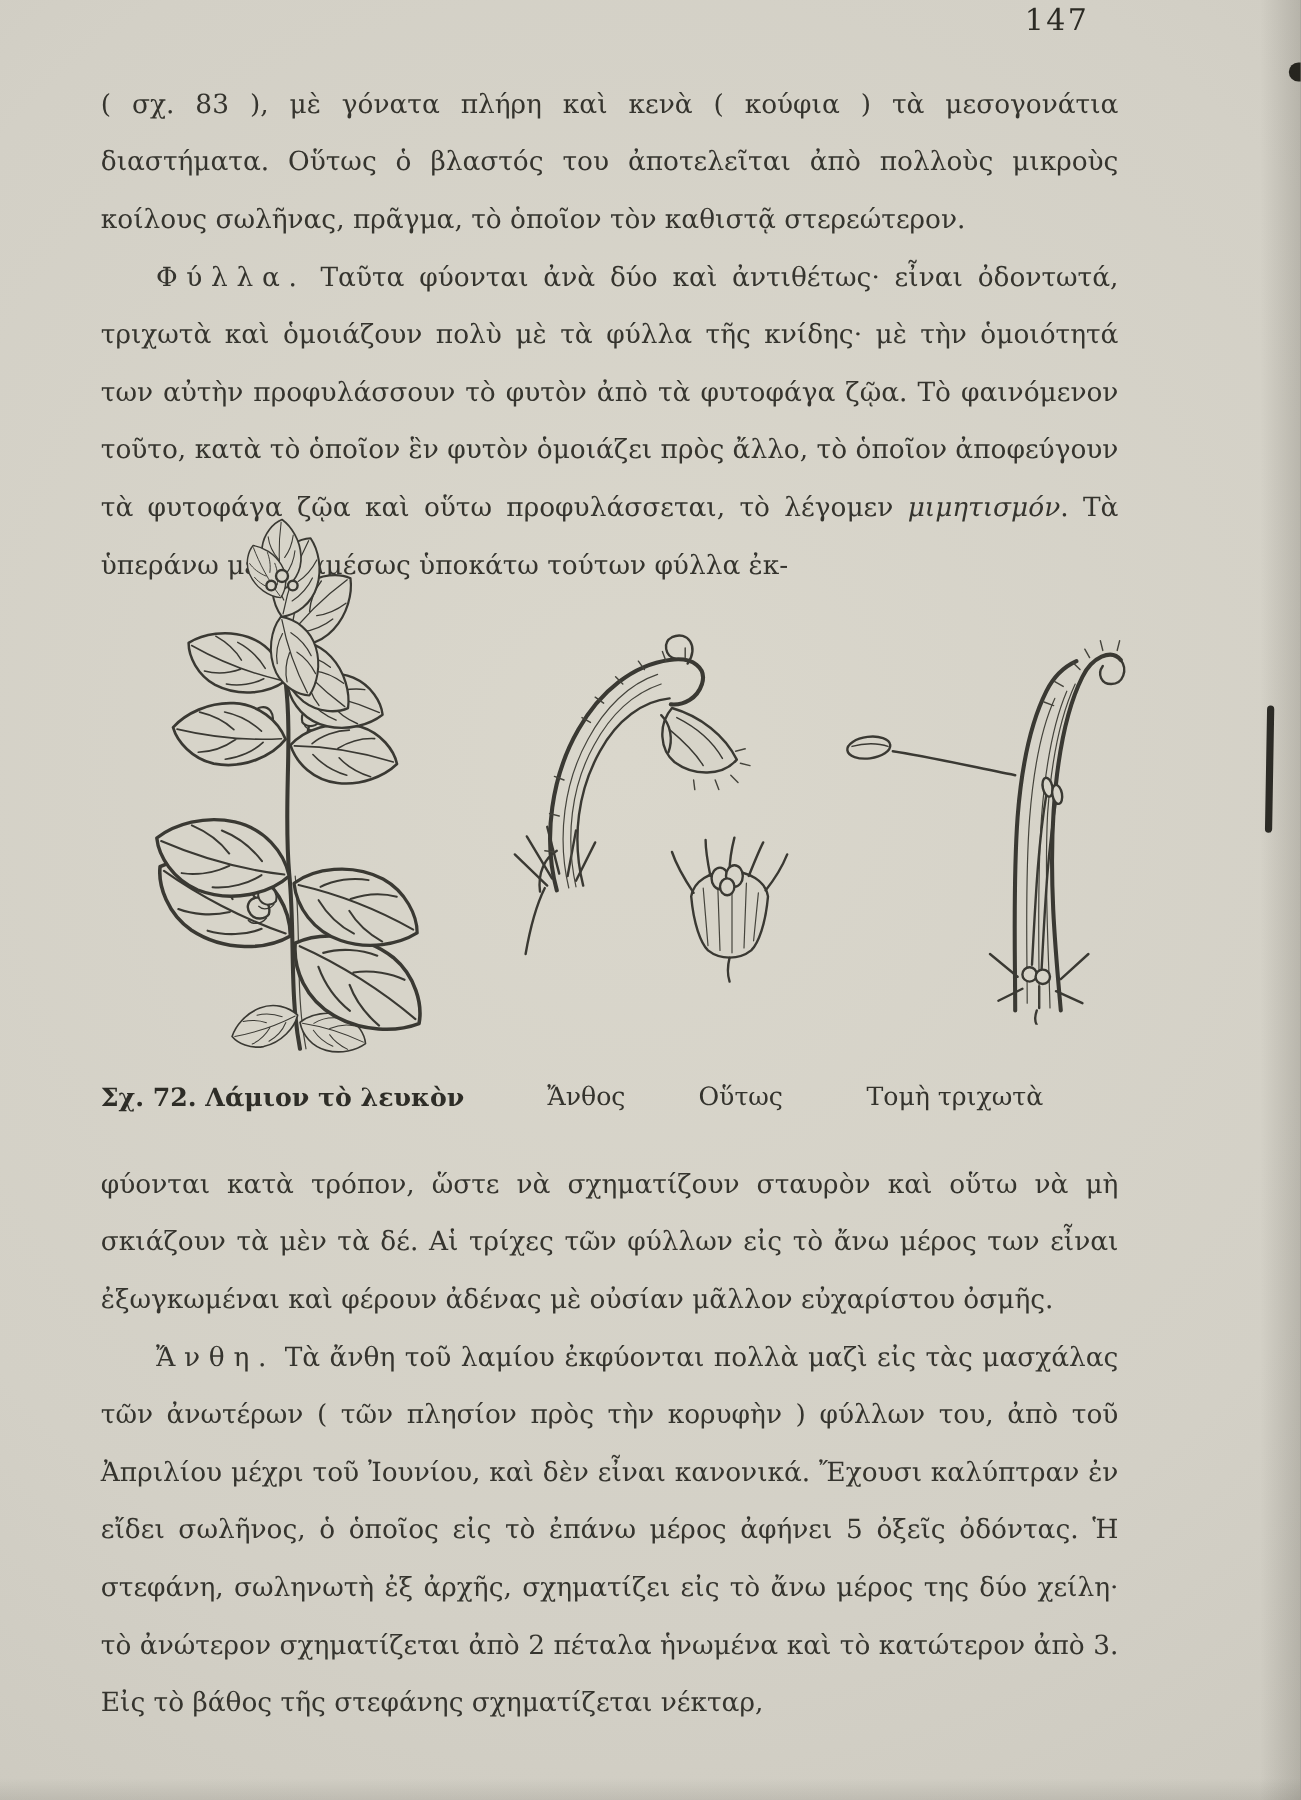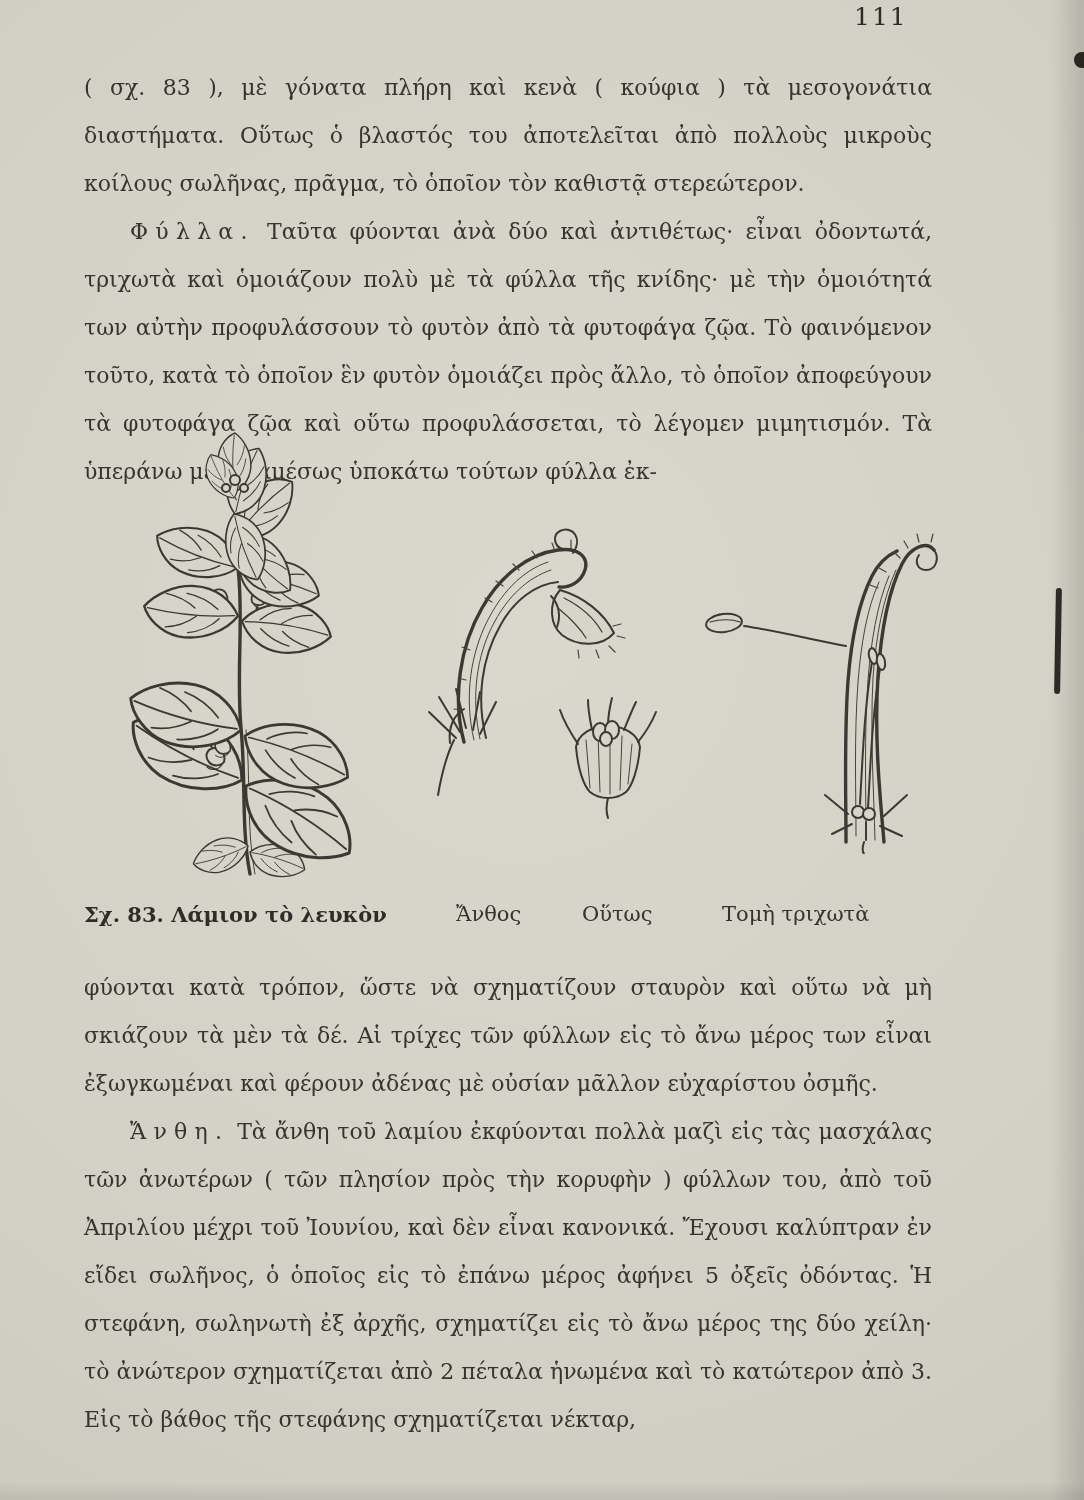--- a/index.html
+++ b/index.html
@@ -39,41 +39,41 @@
     position:absolute; left:84px; width:848px;
     font-size:22px; line-height:48px;
     text-align: justify;
     color:#35342e;
   }
   #text-before { top:64px; }
   #text-after  { top:964px; }
   .textblock p { margin:0; }
   .textblock p.indent { text-indent:46px; }
   .spaced { letter-spacing:0.33em; }
-  .italic { }
+  .italic { font-style:italic; }
   .figure-caption span { position:absolute; top:902px; font-size:21px; white-space:nowrap; }
   .cap-main { left:84px;  font-weight:bold; color:#2e2d27; }
   .cap-l0   { left:456px; }
   .cap-l1   { left:582px; }
   .cap-l2   { left:722px; }
   .illus { position:absolute; }
   .illus svg { display:block; width:100%; height:100%; }
   .lf  { fill:#d7d4c9; stroke:#3a3933; stroke-width:2; stroke-linejoin:round; }
   .lv  { fill:none; stroke:#3a3933; stroke-width:1.2; stroke-linecap:round; }
   .ln  { fill:none; stroke:#3a3933; stroke-width:2;   stroke-linecap:round; }
   .ln3 { fill:none; stroke:#3a3933; stroke-width:3.4; stroke-linecap:round; }
   .thin{ fill:none; stroke:#45443c; stroke-width:1;   stroke-linecap:round; }
   .hair{ fill:none; stroke:#45443c; stroke-width:1.2; stroke-linecap:round; }
 </style>
 </head>
 <body>
 
 <div class="page">
 
-  <div class="page-number">111</div>
+  <div class="page-number">147</div>
 
   <div class="textblock" id="text-before">
       <p><span>( σχ. 83 ), μὲ γόνατα πλήρη καὶ κενὰ ( κούφια ) τὰ μεσογονάτια διαστήματα. Οὕτως ὁ βλαστός του ἀποτελεῖται ἀπὸ πολλοὺς μικροὺς κοίλους σωλῆνας, πρᾶγμα, τὸ ὁποῖον τὸν καθιστᾷ στερεώτερον.</span></p>
       <p class="indent"><span class="spaced">Φύλλα.</span><span> Ταῦτα φύονται ἀνὰ δύο καὶ ἀντιθέτως· εἶναι ὀδοντωτά, τριχωτὰ καὶ ὁμοιάζουν πολὺ μὲ τὰ φύλλα τῆς κνίδης· μὲ τὴν ὁμοιότητά των αὐτὴν προφυλάσσουν τὸ φυτὸν ἀπὸ τὰ φυτοφάγα ζῷα. Τὸ φαινόμενον τοῦτο, κατὰ τὸ ὁποῖον ἓν φυτὸν ὁμοιάζει πρὸς ἄλλο, τὸ ὁποῖον ἀποφεύγουν τὰ φυτοφάγα ζῷα καὶ οὕτω προφυλάσσεται, τὸ λέγομεν </span><span class="italic">μιμητισμόν</span><span>. Τὰ ὑπεράνω μὲ τὰ ἀμέσως ὑποκάτω τούτων φύλλα ἐκ-</span></p>
     </div>
 
   <div>
 
     <div class="illus" style="left:78px; top:418px; width:310px; height:460px;">
       <svg viewBox="0 0 310 460" xmlns="http://www.w3.org/2000/svg">
@@ -189,21 +189,21 @@
         <path class="lv" d="M22,126 C32,123 44,123 52,126"></path>
 
         <circle class="lf" cx="170" cy="316" r="6"></circle>
         <circle class="lf" cx="181" cy="318" r="6"></circle>
 
         <path class="hair" d="M212,62 l-6,-6 M220,52 l-4,-7 M231,46 l-2,-8 M243,46 l2,-8 M198,76 l-7,-4 M190,92 l-8,-3"></path>
       </svg>
     </div>
 
     <div class="figure-caption">
-      <span class="cap-main">Σχ. 83. Λάμιον τὸ λευκὸν</span>
+      <span class="cap-main">Σχ. 72. Λάμιον τὸ λευκὸν</span>
       <span class="cap-l0">Ἄνθος</span>
       <span class="cap-l1">Οὕτως</span>
       <span class="cap-l2">Τομὴ τριχωτὰ</span>
     </div>
   </div>
 
   <div class="textblock" id="text-after">
       <p><span>φύονται κατὰ τρόπον, ὥστε νὰ σχηματίζουν σταυρὸν καὶ οὕτω νὰ μὴ σκιάζουν τὰ μὲν τὰ δέ. Αἱ τρίχες τῶν φύλλων εἰς τὸ ἄνω μέρος των εἶναι ἐξωγκωμέναι καὶ φέρουν ἀδένας μὲ οὐσίαν μᾶλλον εὐχαρίστου ὀσμῆς.</span></p>
       <p class="indent"><span class="spaced">Ἄνθη.</span><span> Τὰ ἄνθη τοῦ λαμίου ἐκφύονται πολλὰ μαζὶ εἰς τὰς μασχάλας τῶν ἀνωτέρων ( τῶν πλησίον πρὸς τὴν κορυφὴν ) φύλλων του, ἀπὸ τοῦ Ἀπριλίου μέχρι τοῦ Ἰουνίου, καὶ δὲν εἶναι κανονικά. Ἔχουσι καλύπτραν ἐν εἴδει σωλῆνος, ὁ ὁποῖος εἰς τὸ ἐπάνω μέρος ἀφήνει 5 ὀξεῖς ὀδόντας. Ἡ στεφάνη, σωληνωτὴ ἐξ ἀρχῆς, σχηματίζει εἰς τὸ ἄνω μέρος της δύο χείλη· τὸ ἀνώτερον σχηματίζεται ἀπὸ 2 πέταλα ἡνωμένα καὶ τὸ κατώτερον ἀπὸ 3. Εἰς τὸ βάθος τῆς στεφάνης σχηματίζεται νέκταρ,</span></p>
     </div>

